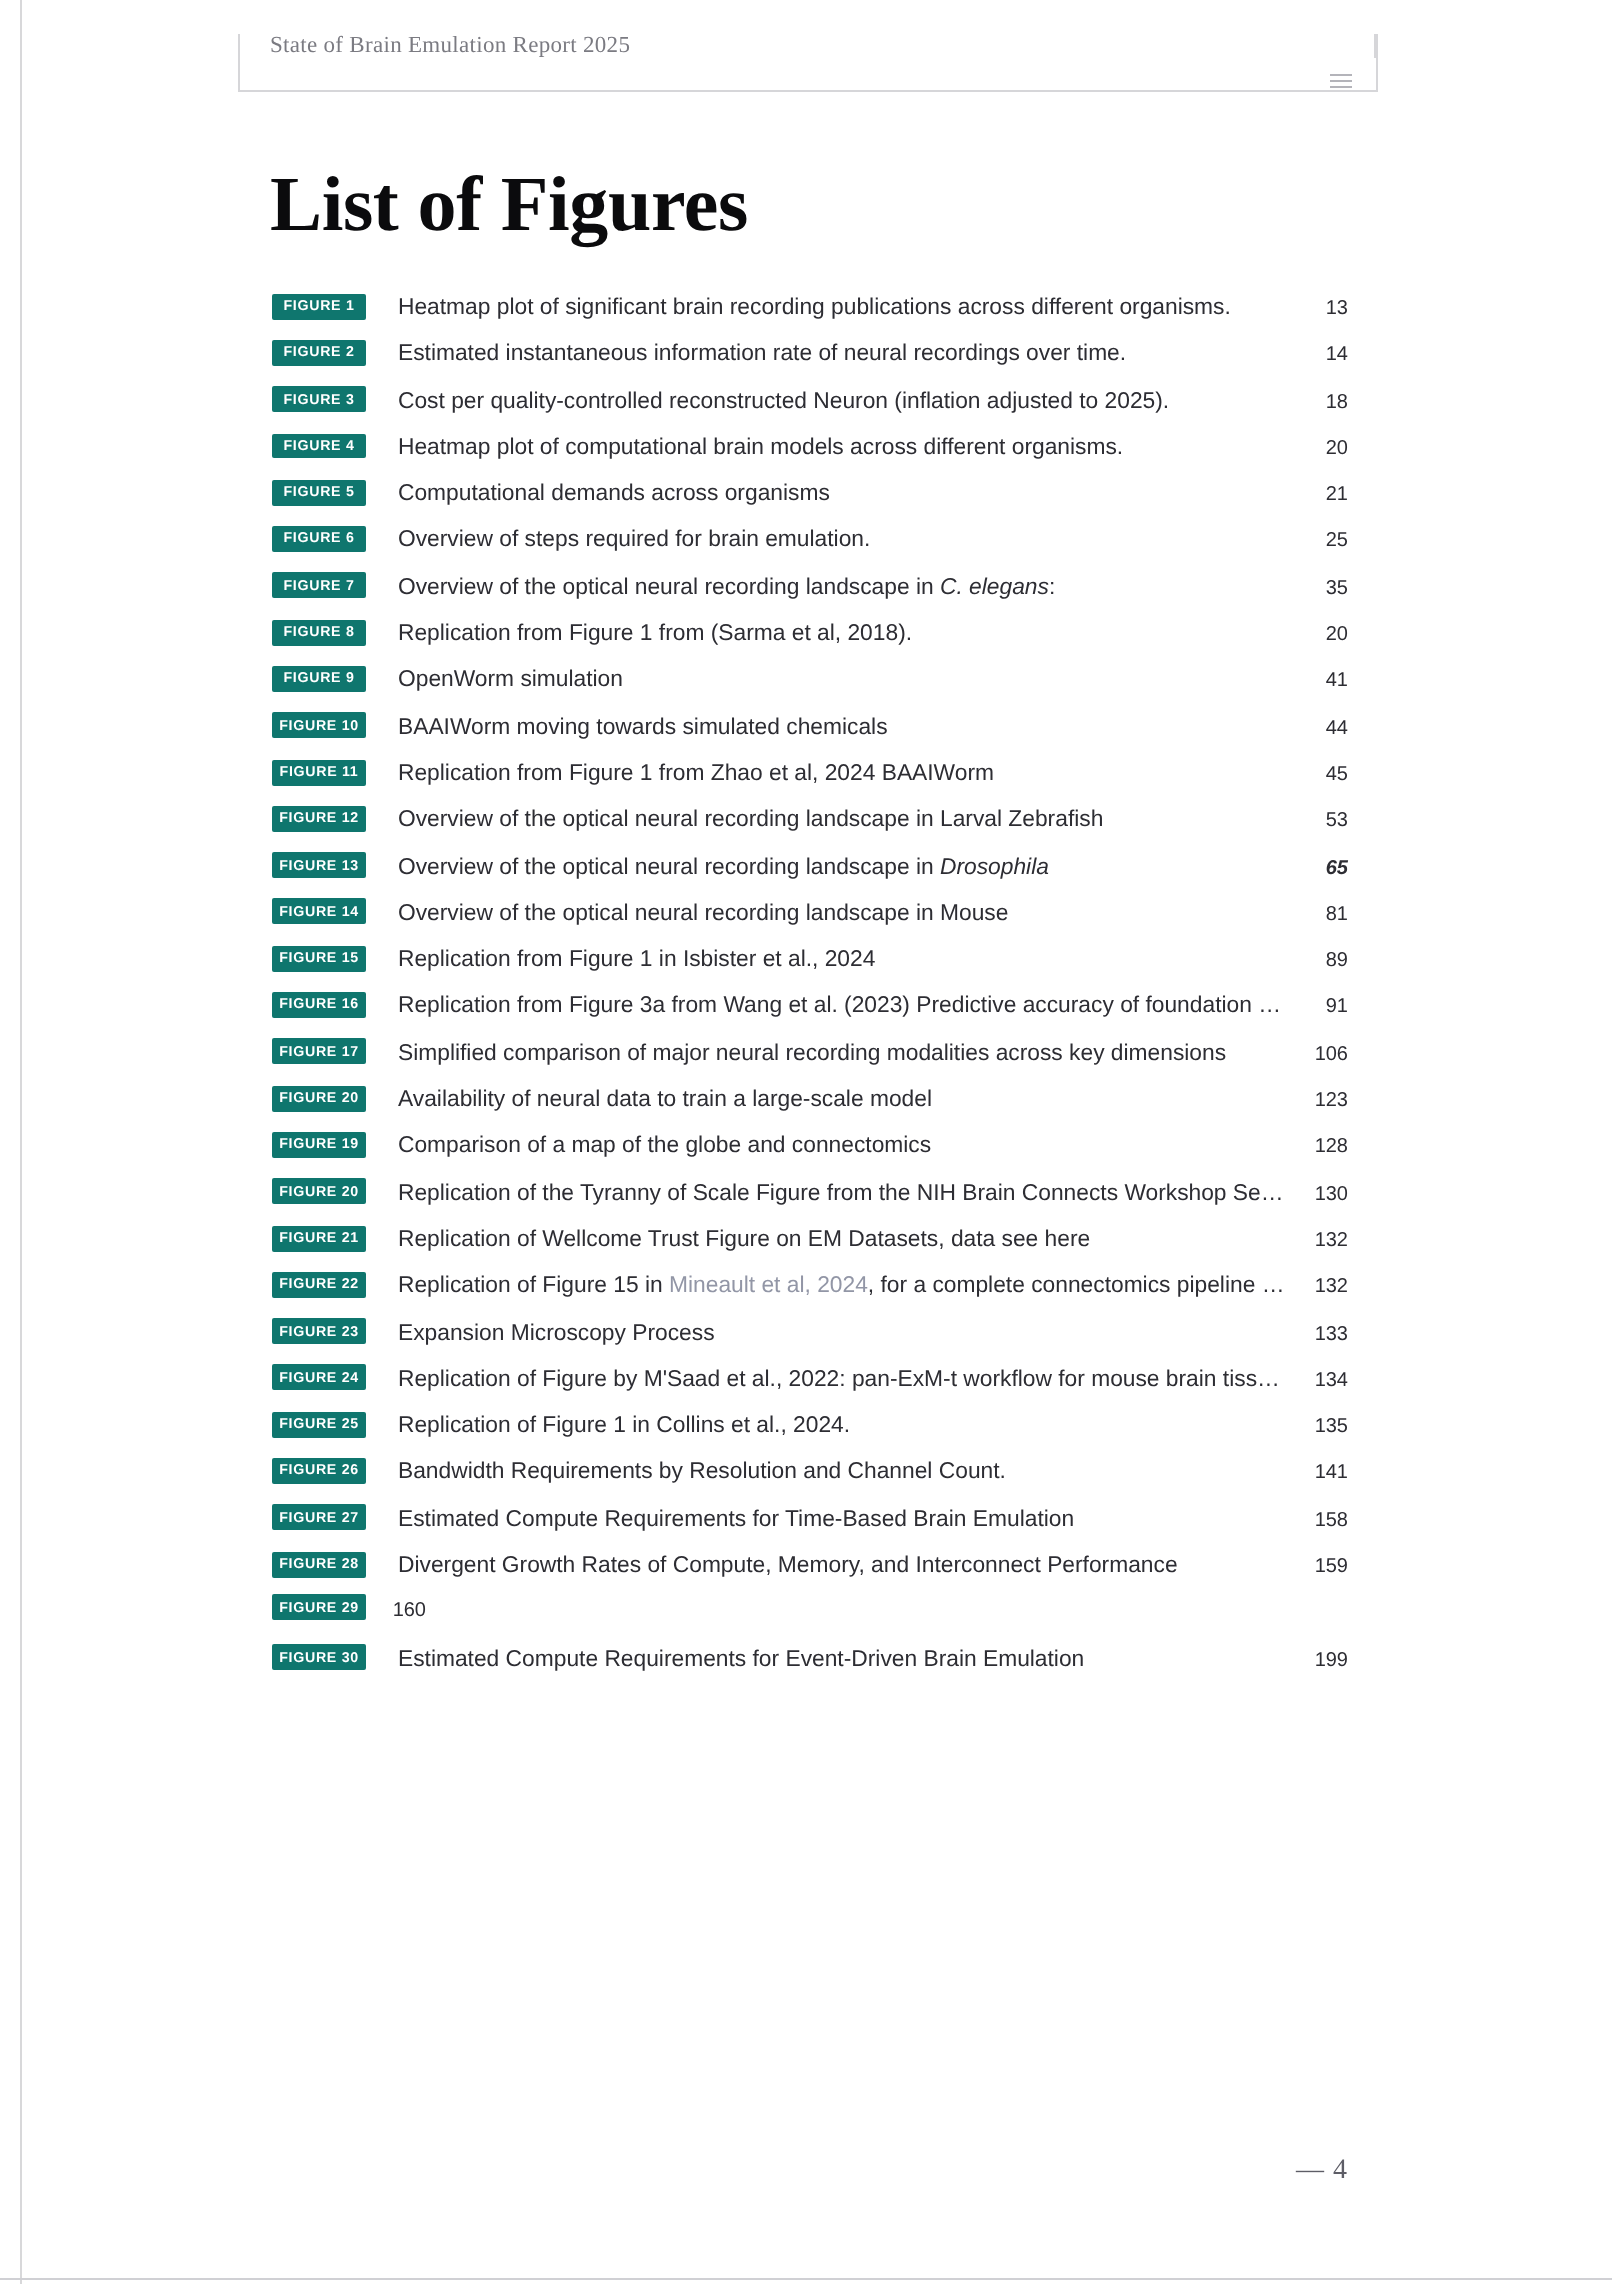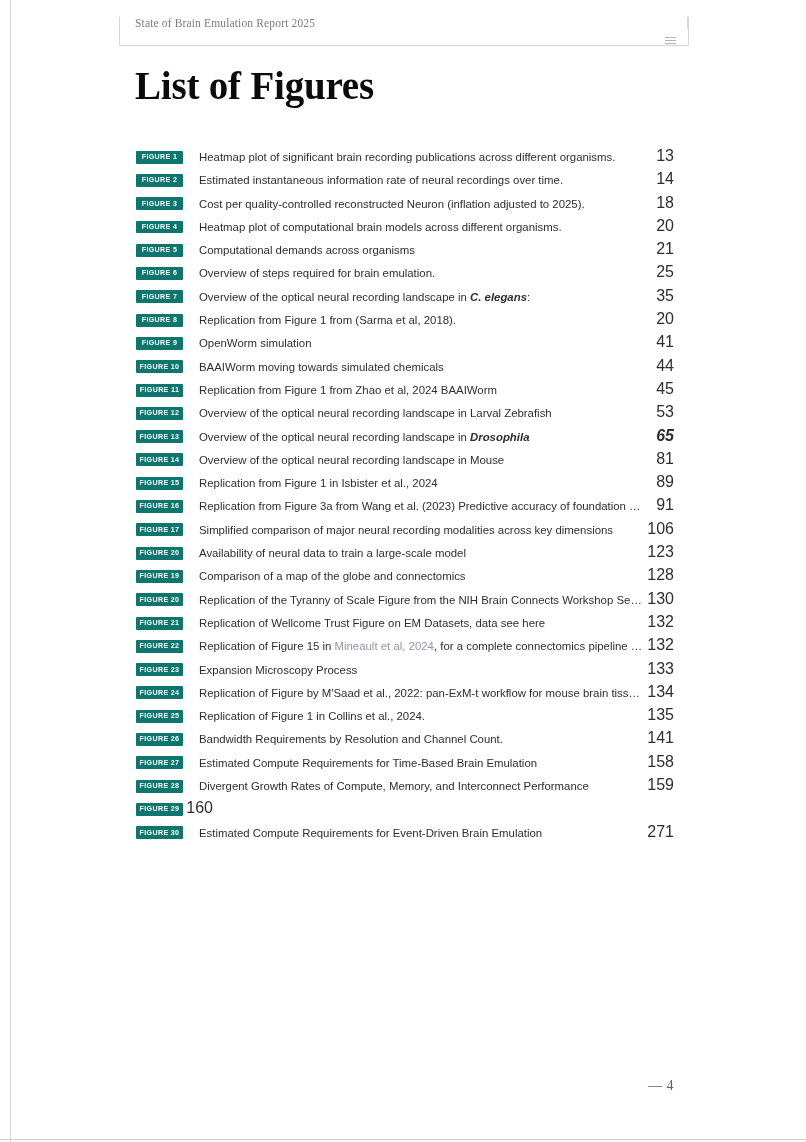--- a/index.html
+++ b/index.html
@@ -71,21 +71,21 @@
     width: 11px;
     height: 1px;
     background: #b4b4ba;
   }
   .doc-header-menu i:nth-child(2) { width: 11px; }
 
   
   .page-title {
     position: absolute;
     left: 135px;
-    top: 64px;
+    top: 81px;
     margin: 0;
     font-family: "Liberation Serif", serif;
     font-weight: 700;
     font-size: 39px;
     line-height: 44px;
     letter-spacing: -0.2px;
     color: #0b0b0d;
   }
 
   
@@ -120,32 +120,32 @@
     flex: 1 1 auto;
     padding-left: 16px;
     font-size: 11.4px;
     line-height: 14px;
     color: #2d2d33;
     overflow: hidden;
     text-overflow: ellipsis;
   }
   .figure-caption em {
     font-style: italic;
-    font-weight: 700;
+    font-weight: 400;
     text-align: center;
   }
   .figure-caption .lnk {
     color: #9296a6;
     font-style: normal;
   }
   .figure-page {
     flex: 0 0 auto;
     width: 30px;
     text-align: right;
-    font-size: 16px;
+    font-size: 10px;
     color: #2d2d33;
   }
   .figure-row.em .figure-page {
     font-weight: 700;
     font-style: italic;
   }
 
   
   .page-footer {
     position: absolute;
@@ -316,17 +316,17 @@
       <span class="figure-caption">Divergent Growth Rates of Compute, Memory, and Interconnect Performance</span>
       <span class="figure-page">159</span>
     </div>
     <div class="figure-row">
       <span class="figure-badge">FIGURE 29</span>
       <span class="figure-page">160</span>
     </div>
     <div class="figure-row">
       <span class="figure-badge">FIGURE 30</span>
       <span class="figure-caption">Estimated Compute Requirements for Event-Driven Brain Emulation</span>
-      <span class="figure-page">271</span>
+      <span class="figure-page">199</span>
     </div>
   </div>
 
 <div class="page-footer">— 4</div>
 
 </body></html>

